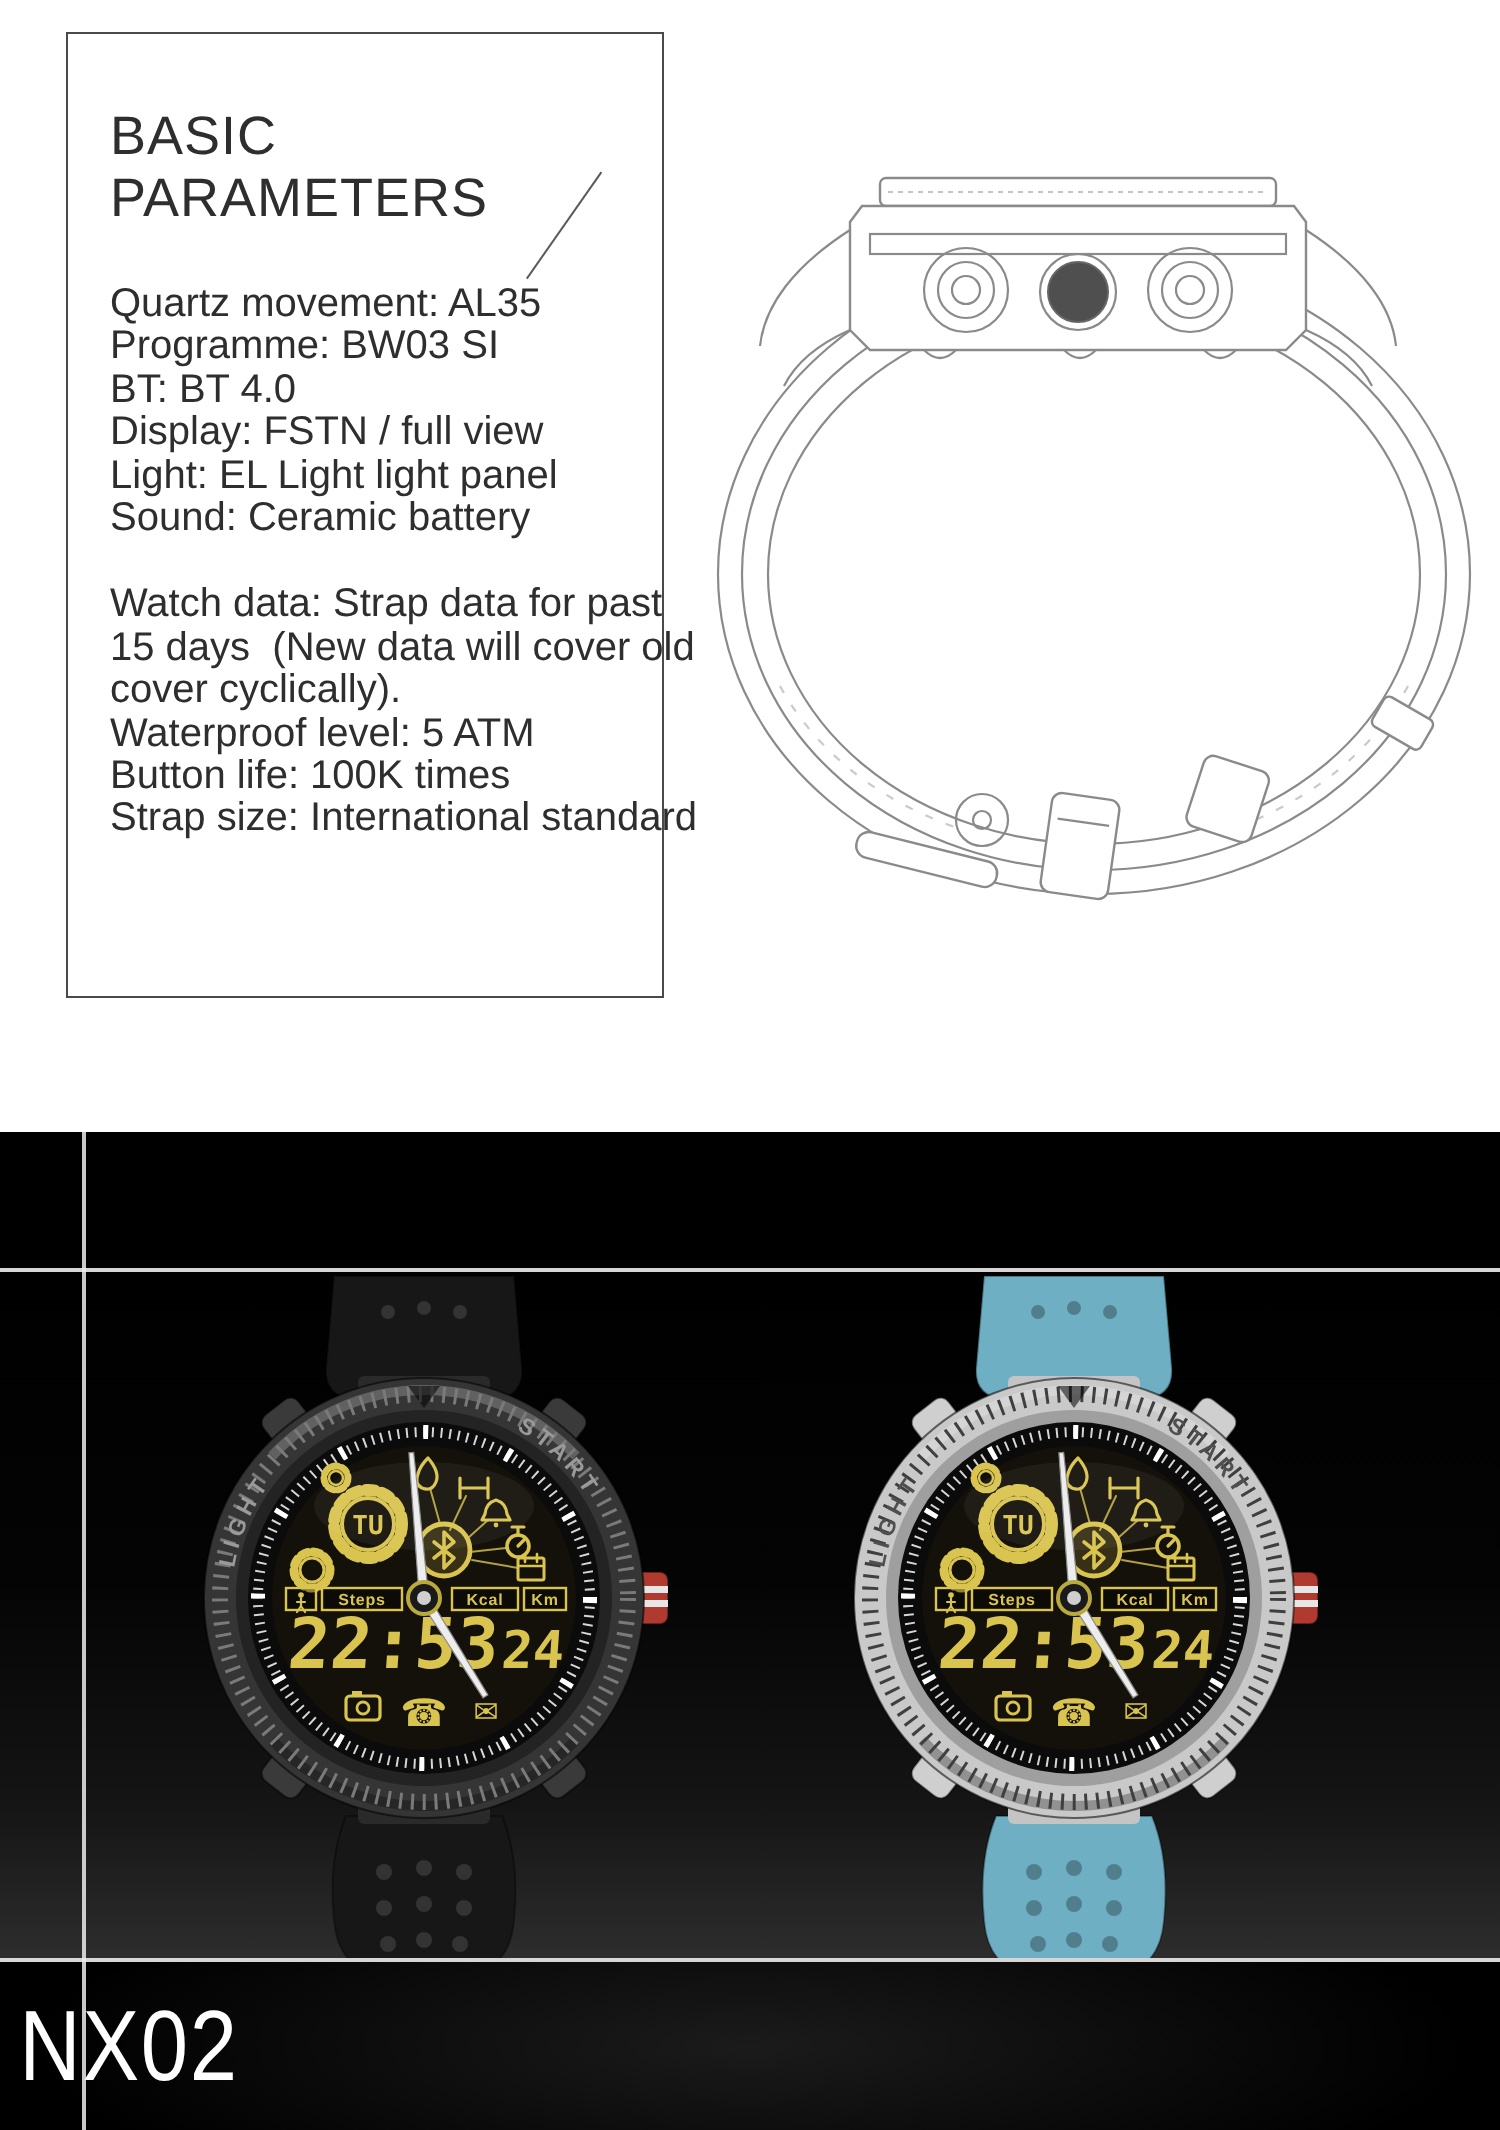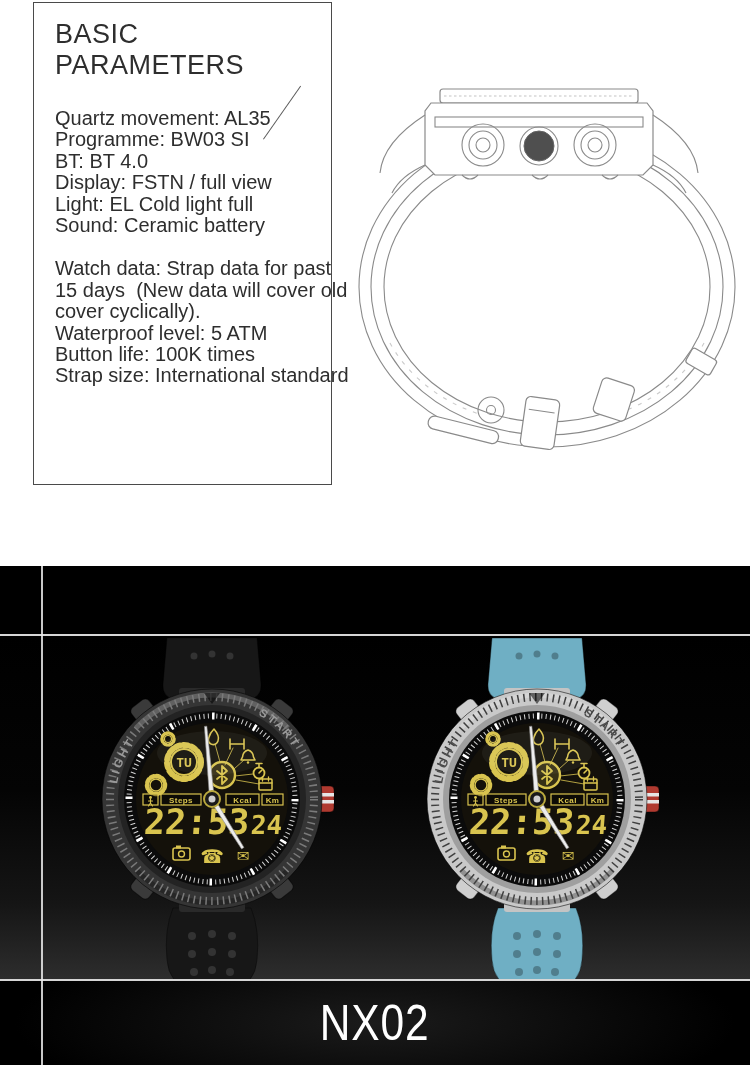--- a/index.html
+++ b/index.html
@@ -1,22 +1,22 @@
 <!DOCTYPE html>
 <html style="--lcd-yellow: #d9c44f; --strap-black: #171717; --strap-blue: #6fafc4; --crown-red: #b03a30; --divider-gray: #d6d6d6; --drawing-stroke: #8a8a8a; --panel-border: #4a4a4a; --text-dark: #2e2e2e;"><head>
 <meta charset="utf-8">
 <style>
   html,body{margin:0;padding:0}
   #page{position:relative;width:750px;height:1065px;background:#ffffff;overflow:hidden;
         font-family:"Liberation Sans",sans-serif}
 
   
-  #params-panel{position:absolute;left:33px;top:2px;width:299px;height:483px;
+  #params-panel{position:absolute;left:33px;top:16px;width:299px;height:483px;
                 border:1.5px solid var(--panel-border,#4a4a4a);box-sizing:border-box;
-                padding:16px 10px 0 21px}
+                padding:36px 10px 0 21px}
   #params-title{font-size:27px;color:var(--text-dark,#2e2e2e);letter-spacing:.5px;font-weight:400}
   .spec{font-size:20px;line-height:21.4px;color:var(--text-dark,#2e2e2e);white-space:pre}
   #specs1{margin-top:27px}
   #specs2{margin-top:22px}
   #leader-line{position:absolute;left:263px;top:139px;width:65px;height:0;
                border-top:1.5px solid #5a5a5a;transform:rotate(-55deg);transform-origin:0 0}
   #side-drawing{position:absolute;left:352px;top:73px}
   .la{stroke:var(--drawing-stroke,#8a8a8a);fill:none;stroke-width:1.1}
   .laf{fill:#ffffff;stroke:var(--drawing-stroke,#8a8a8a);stroke-width:1.2}
 
@@ -25,21 +25,21 @@
   .hline{position:absolute;left:0;width:750px;height:2px;background:var(--divider-gray,#d6d6d6)}
   #hline1{top:68px}
   #hline2{top:413px}
   #watch-area{position:absolute;left:0;top:70px;width:750px;height:343px;overflow:hidden;
               background:linear-gradient(180deg,#000 0%,#040404 45%,#151515 78%,#2d2d2d 100%)}
   .watch{position:absolute;top:2px;width:250px;height:350px}
   #watch-black{left:87px}
   #watch-blue{left:412px}
   #vline{position:absolute;left:41px;top:0;width:2px;height:499px;background:rgba(235,235,235,.85)}
   #model-band{position:absolute;left:0;top:415px;width:750px;height:84px;display:flex;
-              align-items:center;justify-content:center;
+              align-items:center;
               background:radial-gradient(ellipse 60% 130% at 50% 50%,#1b1b1b,#000 80%)}
   #model-name{color:#ffffff;font-size:50px;letter-spacing:1px;transform:scaleX(.85);font-weight:400}
 
   
   .watch-black{--strap:var(--strap-black,#171717);--hole:rgba(255,255,255,.12);--case:#2a2a2a;
                --bezel-base:#353535;--bezel2:#232323;--tick:#7a7a7a;--engrave:#9a9a9a;--btn:#3a3a3a}
   .watch-blue {--strap:var(--strap-blue,#6aa7bc);--hole:rgba(0,0,0,.28);--case:#c4c4c4;
                --bezel-base:#c9c9c9;--bezel2:#9f9f9f;--tick:#3f3f3f;--engrave:#4f4f4f;--btn:#cfcfcf}
 
   
@@ -67,21 +67,21 @@
 
 <div id="page">
 
   <div id="params-panel">
     <div id="params-title">BASIC PARAMETERS</div>
     <div id="specs1">
       <div class="spec">Quartz movement: AL35</div>
       <div class="spec">Programme: BW03 SI</div>
       <div class="spec">BT: BT 4.0</div>
       <div class="spec">Display: FSTN / full view</div>
-      <div class="spec">Light: EL Cold light full</div>
+      <div class="spec">Light: EL Light light panel</div>
       <div class="spec">Sound: Ceramic battery</div>
     </div>
     <div id="specs2">
       <div class="spec">Watch data: Strap data for past</div>
       <div class="spec">15 days  (New data will cover old</div>
       <div class="spec">cover cyclically).</div>
       <div class="spec">Waterproof level: 5 ATM</div>
       <div class="spec">Button life: 100K times</div>
       <div class="spec">Strap size: International standard</div>
     </div>

